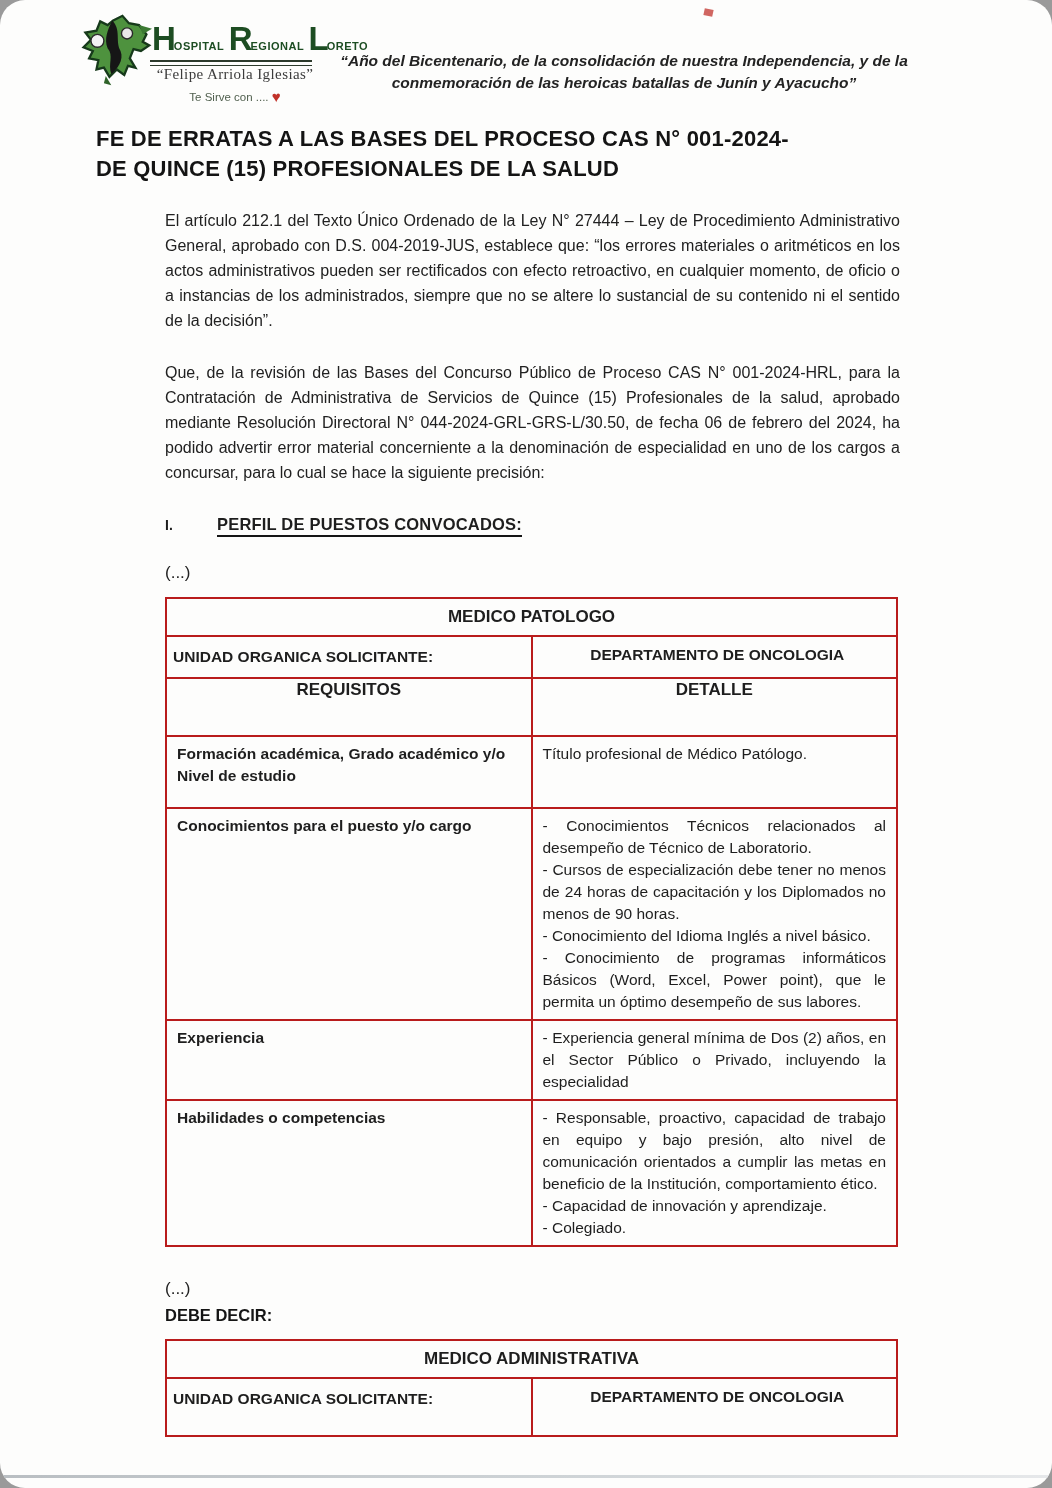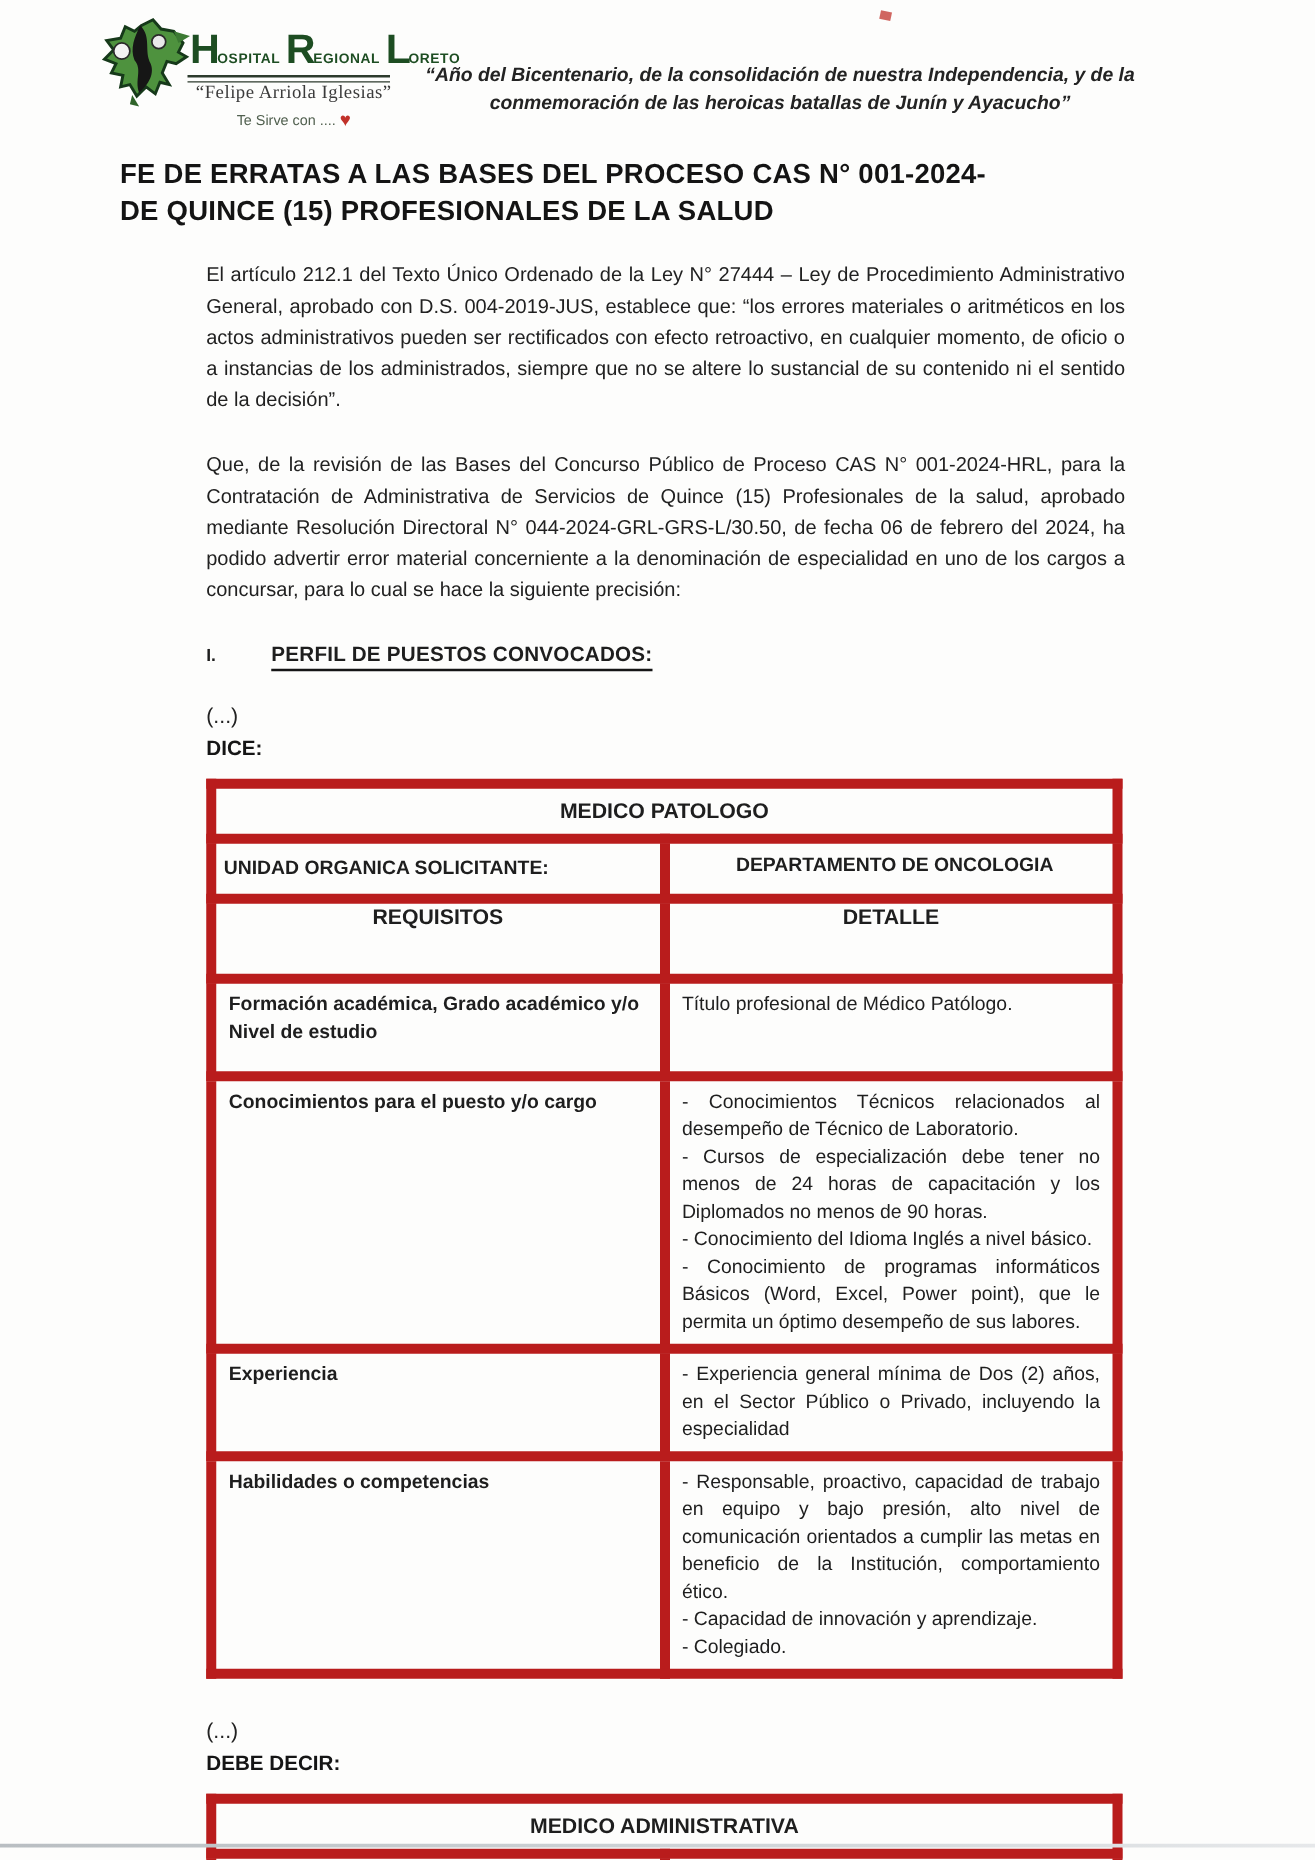--- a/index.html
+++ b/index.html
@@ -1,19 +1,20 @@
 <!DOCTYPE html>
 <html><head>
 <meta charset="utf-8">
 <style>
   html,body { margin:0; padding:0; background:#9a9a9a; }
   .page {
     position:relative; width:1052px; height:1488px; margin:0 auto;
     background:#fdfdfc; overflow:hidden; color:#1e1e1e;
     font-family:"Liberation Sans", sans-serif;
+    border-radius:25px;
   }
   
   .header { position:relative; height:116px; }
   .emblem { position:absolute; left:78px; top:12px; width:74px; height:90px; }
   .wordmark { position:absolute; left:152px; top:22px; width:160px; color:#1d4d22; line-height:34px; white-space:nowrap; }
   .wm-big   { font-size:33px; font-weight:900; letter-spacing:-2px; }
   .wm-small { font-size:11px; font-weight:900; letter-spacing:0.5px; }
   .wm-rule  { position:absolute; left:150px; top:60px; width:162px; height:3px;
               border-top:2px solid #2c3a2c; border-bottom:1px solid #2c3a2c; }
   .logo-name { position:absolute; left:150px; top:66px; width:170px; text-align:center;
@@ -34,21 +35,21 @@
   .para { margin-top:24px; font-size:16px; line-height:25px; text-align:justify; color:#212121; }
   .para2 { margin-top:27px; }
   .section-line { margin-top:30px; display:flex; align-items:baseline; }
   .section-number { font-size:14px; font-weight:bold; width:52px; }
   .section-heading { font-size:16.5px; font-weight:bold; letter-spacing:0.2px;
                      border-bottom:2.5px solid #151515; padding-bottom:1px; }
   .ellipsis { margin-top:26px; font-size:17px; color:#222; }
   .block-label { margin-top:7px; font-size:16.5px; font-weight:bold; color:#151515; }
   
   table.spec { border-collapse:collapse; width:733px; margin-top:14px; table-layout:fixed; }
-  table.spec td { border:8px solid #b91c1c; vertical-align:top; }
+  table.spec td { border:2px solid #b91c1c; vertical-align:top; }
   td.t-title { text-align:center; font-weight:bold; font-size:17px; padding:8px 4px; vertical-align:middle; }
   td.t-unidad-label { width:47%; text-align:left; font-weight:bold; font-size:15.5px;
                       padding:11px 6px; vertical-align:middle; }
   td.t-unidad-value { font-weight:bold; font-size:15.5px; padding:9px 6px 9px 12px; vertical-align:middle;text-align:center; }
   td.t-colhead { text-align:center; font-weight:bold; font-size:17px; height:50px;
                  vertical-align:bottom; padding-bottom:5px; }
   td.t-label  { font-weight:bold; font-size:15.5px; line-height:22px; padding:6px 10px; text-align:left; }
   td.t-detail { font-size:15.5px; line-height:22px; padding:6px 10px;
                 white-space:pre-line; text-align:justify; }
   .row-formacion td    { height:58px; }
@@ -98,21 +99,20 @@
 
     <div class="para">El artículo 212.1 del Texto Único Ordenado de la Ley N° 27444 – Ley de Procedimiento Administrativo General, aprobado con D.S. 004-2019-JUS, establece que: “los errores materiales o aritméticos en los actos administrativos pueden ser rectificados con efecto retroactivo, en cualquier momento, de oficio o a instancias de los administrados, siempre que no se altere lo sustancial de su contenido ni el sentido de la decisión”.</div>
     <div class="para para2">Que, de la revisión de las Bases del Concurso Público de Proceso CAS N° 001-2024-HRL, para la Contratación de Administrativa de Servicios de Quince (15) Profesionales de la salud, aprobado mediante Resolución Directoral N° 044-2024-GRL-GRS-L/30.50, de fecha 06 de febrero del 2024, ha podido advertir error material concerniente a la denominación de especialidad en uno de los cargos a concursar, para lo cual se hace la siguiente precisión:</div>
 
     <div class="section-line">
       <span class="section-number">I.</span>
       <span class="section-heading">PERFIL DE PUESTOS CONVOCADOS:</span>
     </div>
 
     <div class="ellipsis">(...)</div>
-    <div class="block-label">DICE:</div>
 
     <table class="spec">
       <tbody>
         <tr>
           <td class="t-title" colspan="2">MEDICO PATOLOGO</td>
         </tr>
         <tr>
           <td class="t-unidad-label">UNIDAD ORGANICA SOLICITANTE:</td>
           <td class="t-unidad-value">DEPARTAMENTO DE ONCOLOGIA</td>
         </tr>

